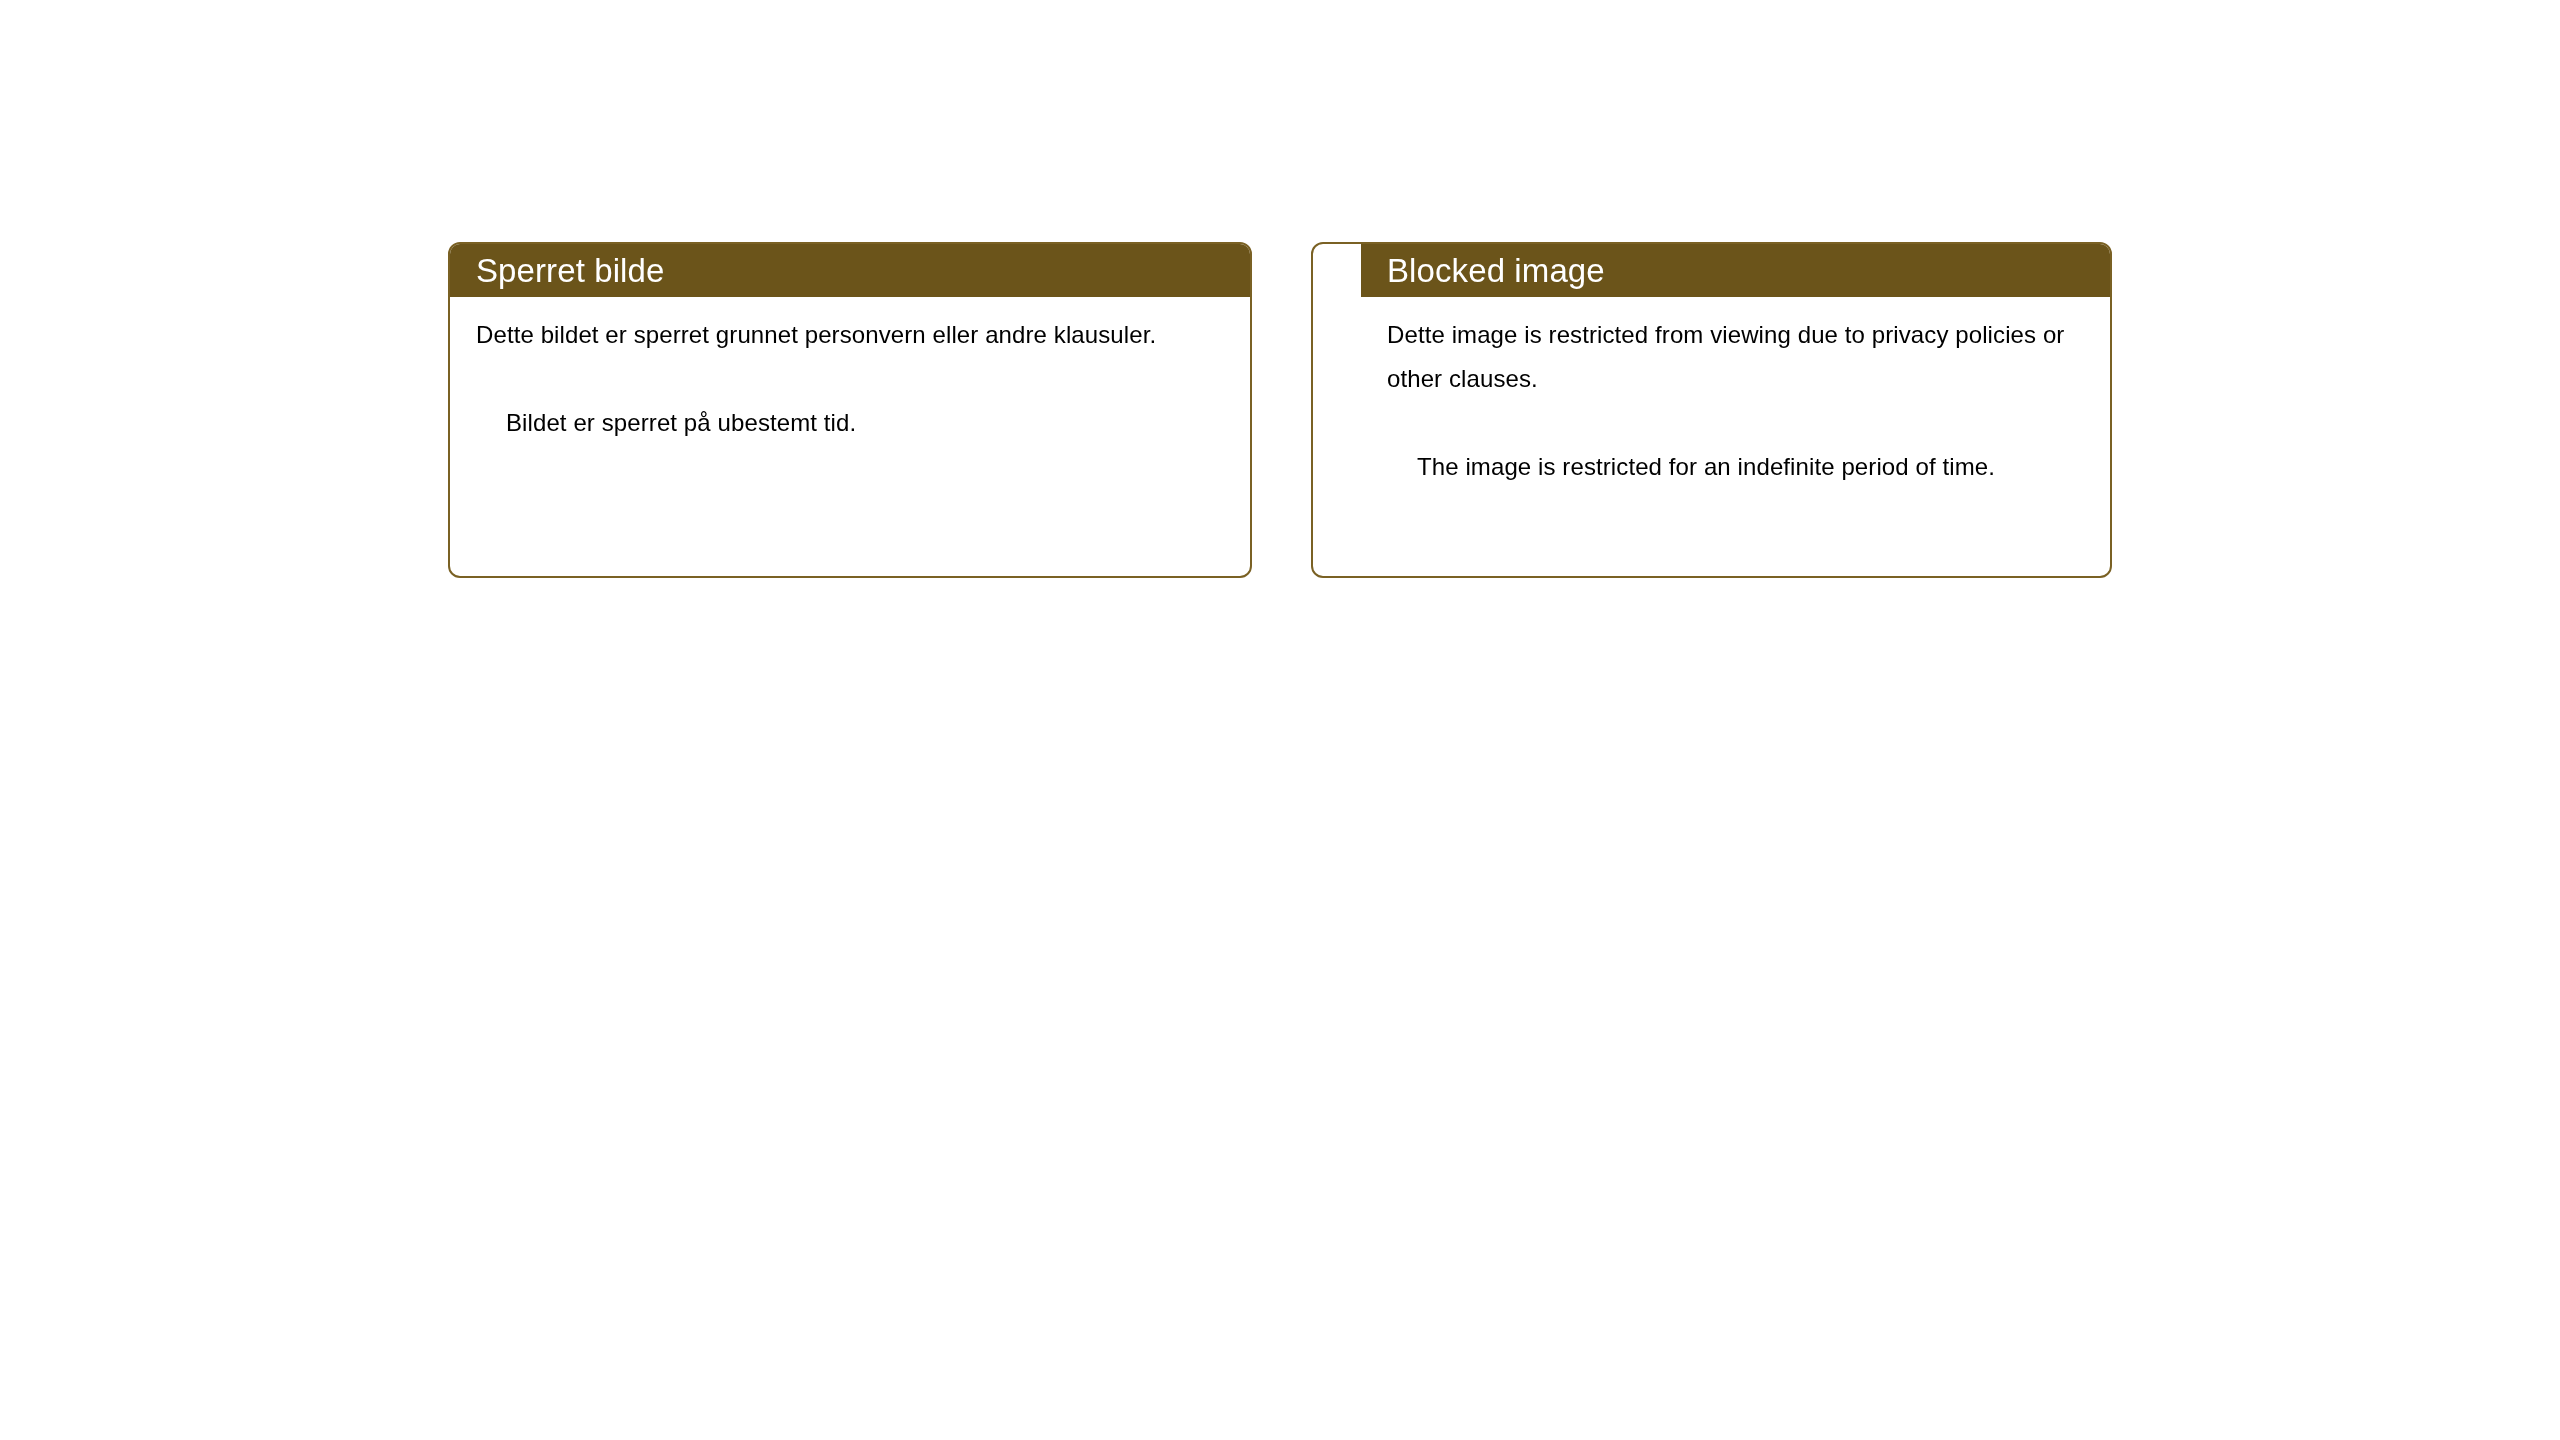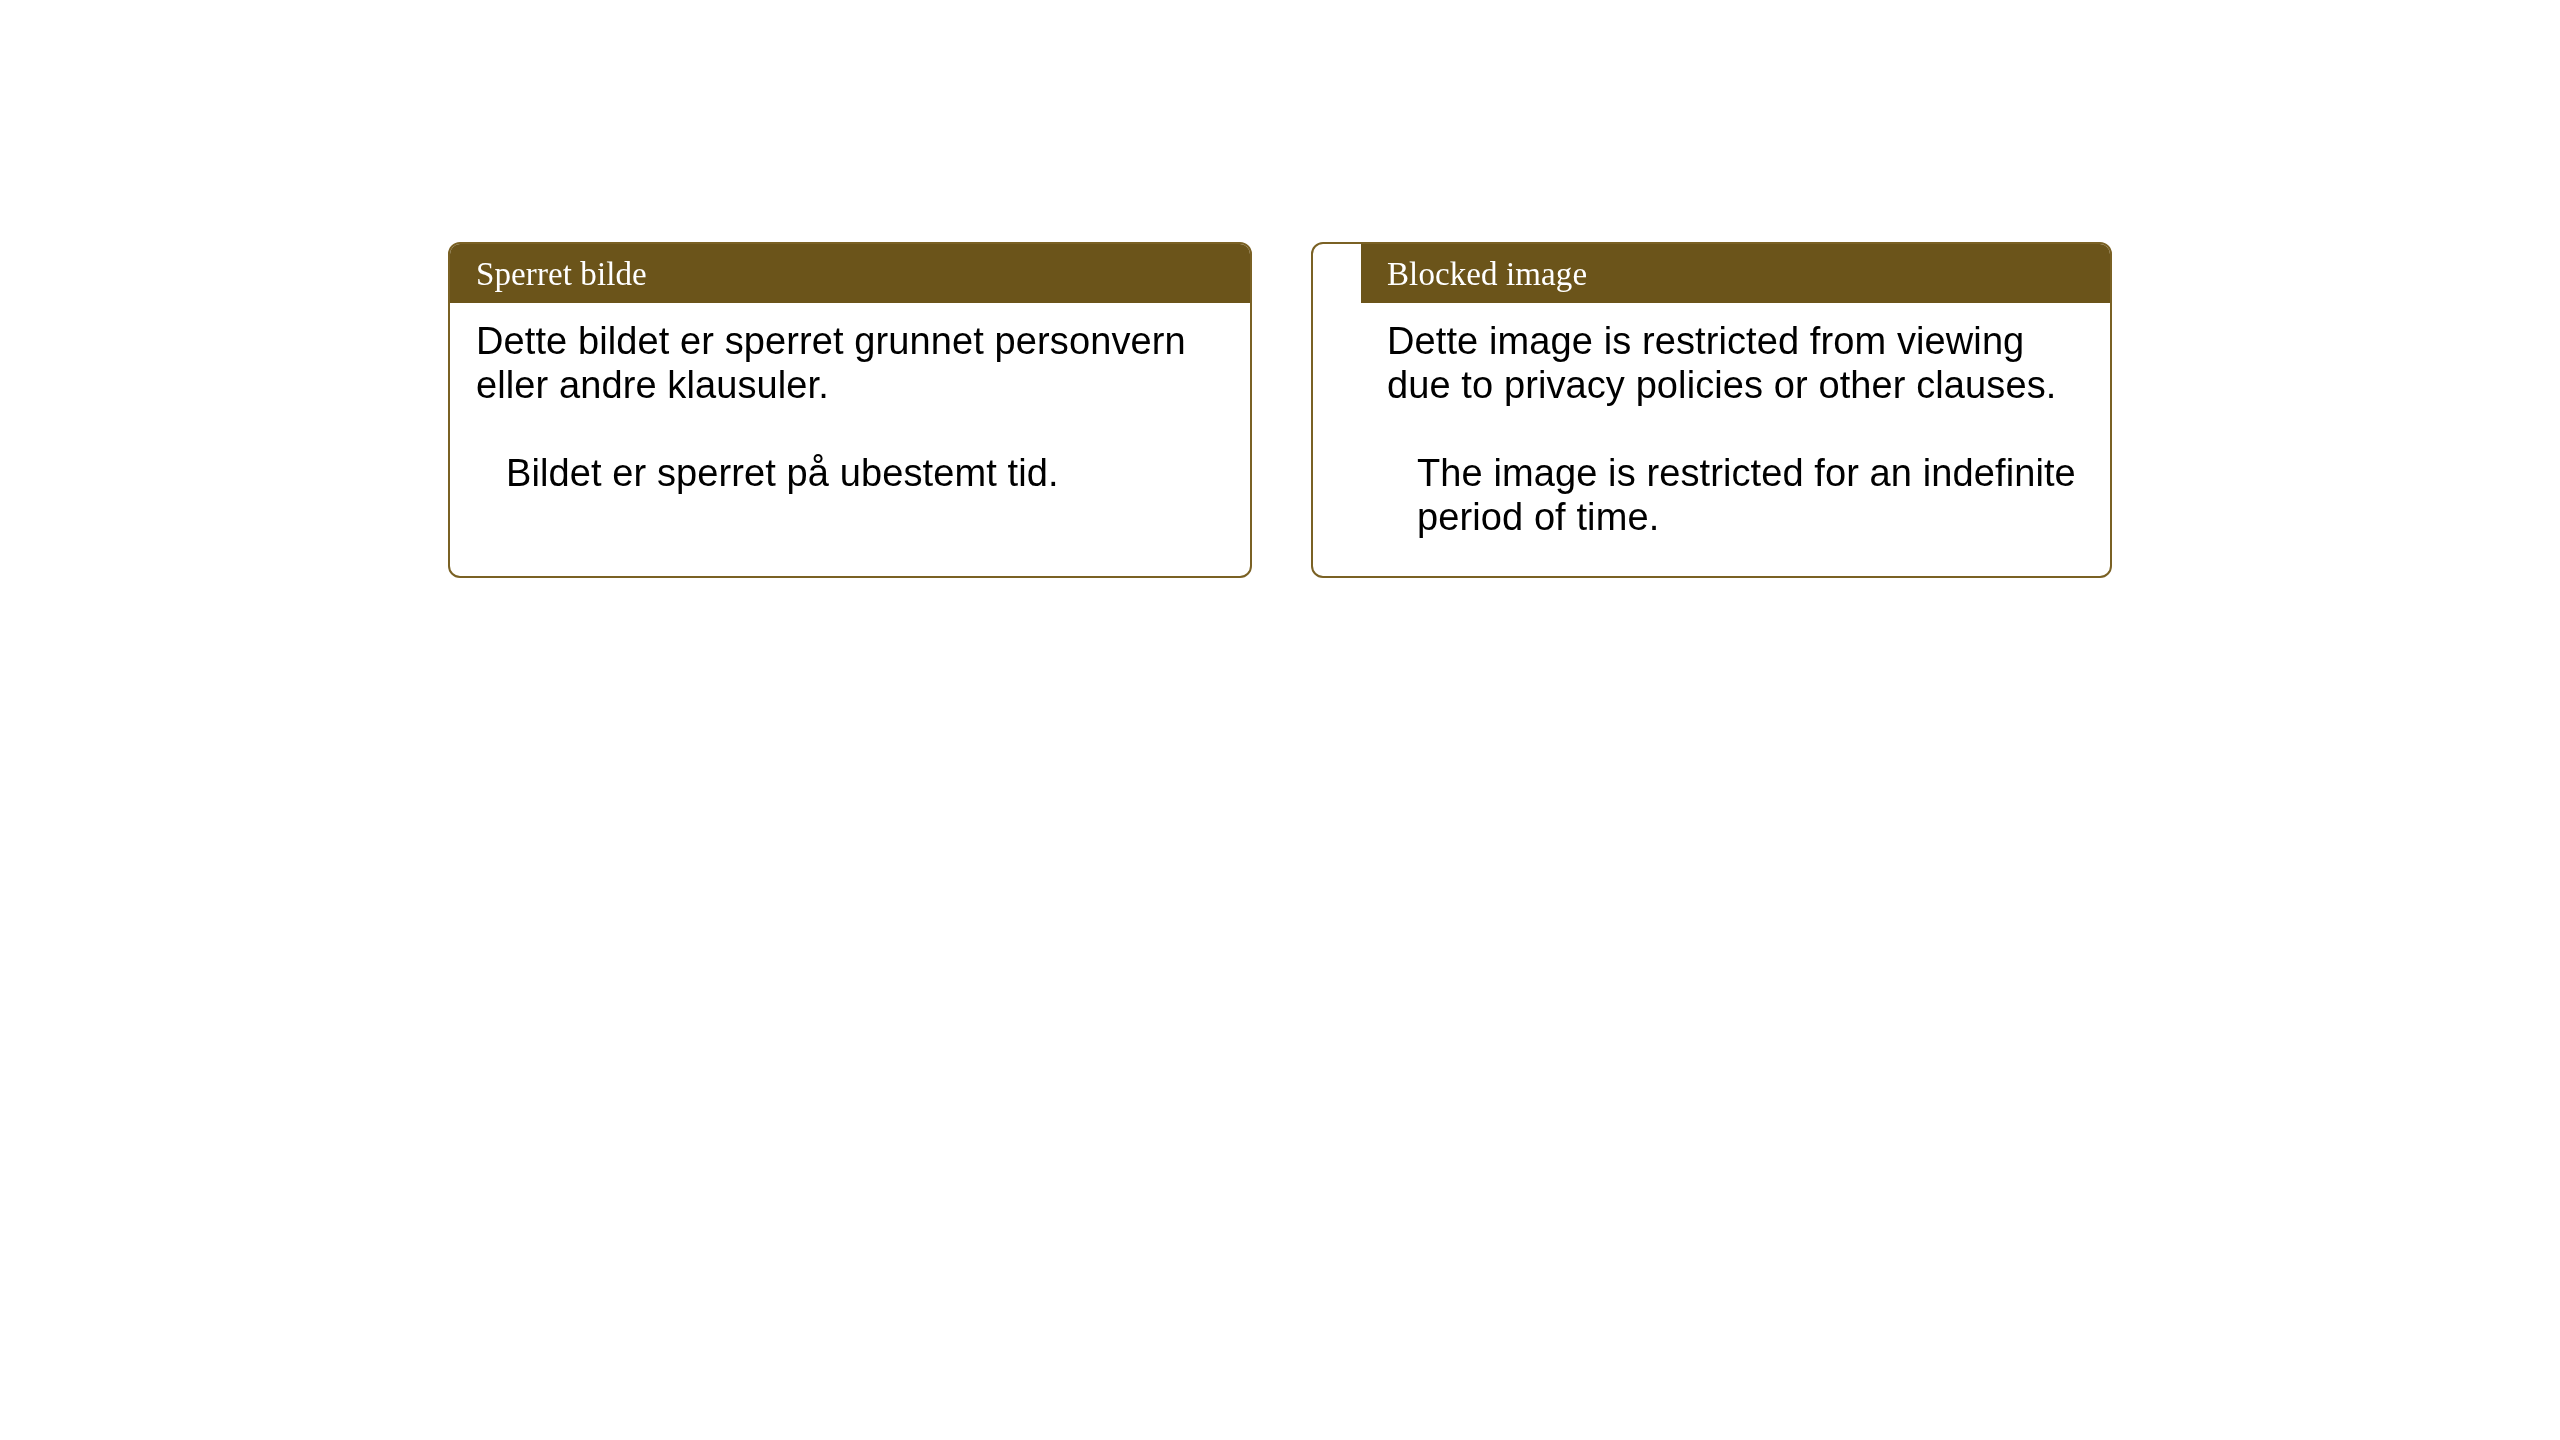--- a/index.html
+++ b/index.html
@@ -39,47 +39,46 @@
     width: 804px;
   }
 
   .notice-card.card-right {
     left: 1311px;
     width: 801px;
     padding-left: 48px;
   }
 
   .card-header {
-    height: 59px;
+    height: 53px;
     background: #6b541a;
     display: flex;
     align-items: center;
     padding: 0 0 0 26px;
     box-sizing: border-box;
-    font-family: Liberation Serif, serif;
   }
 
   .card-header-title {
     color: #ffffff;
     font-size: 33px;
     font-weight: 400;
     line-height: 38px;
     letter-spacing: 0.1px;
     white-space: nowrap;
   }
 
   .card-body {
     padding: 16px 26px 0 26px;
     box-sizing: border-box;
     background: #ffffff;
   }
 
   .card-paragraph {
     color: #000000;
-    font-size: 38px;
+    font-size: 24px;
     font-weight: 400;
     line-height: 44px;
     letter-spacing: 0.1px;
     margin: 0;
   }
 
   .card-paragraph + .card-paragraph {
     margin-top: 44px;
     margin-left: 30px;
   }

